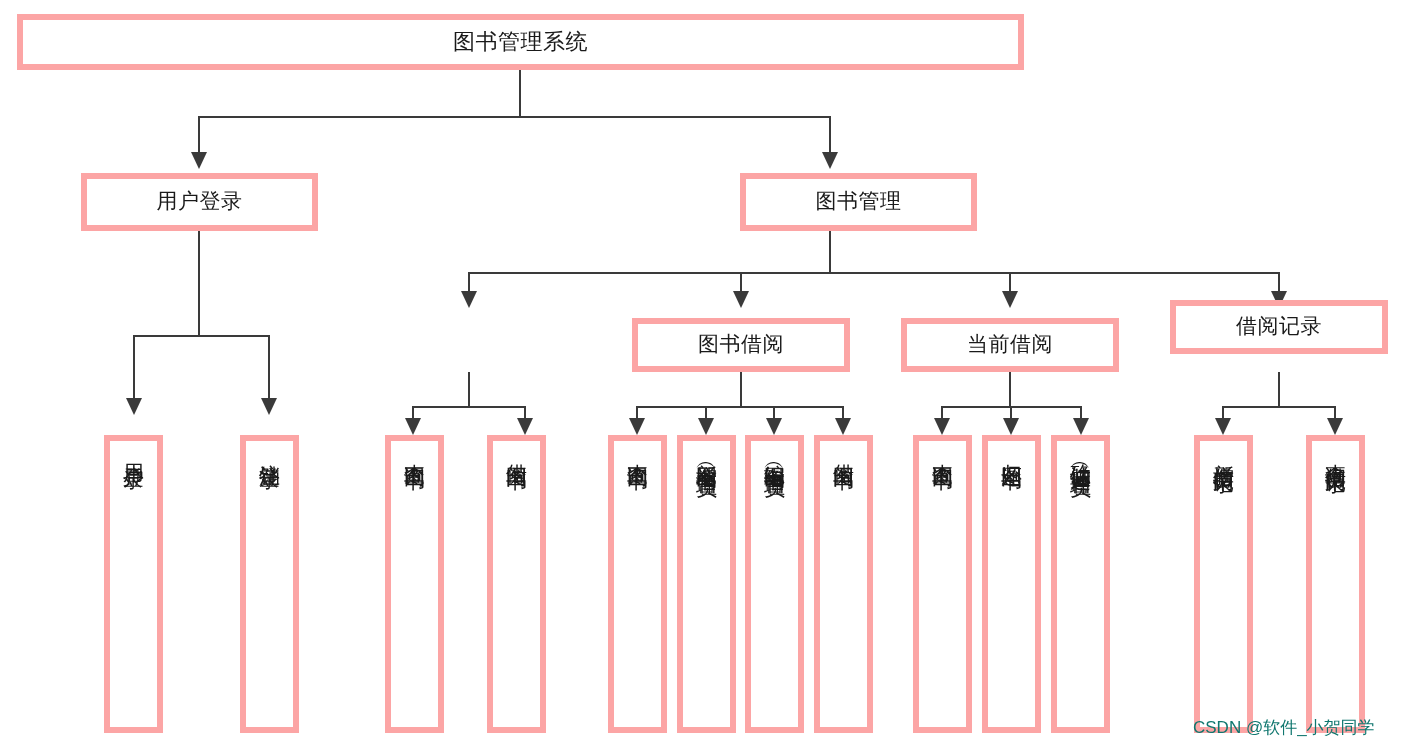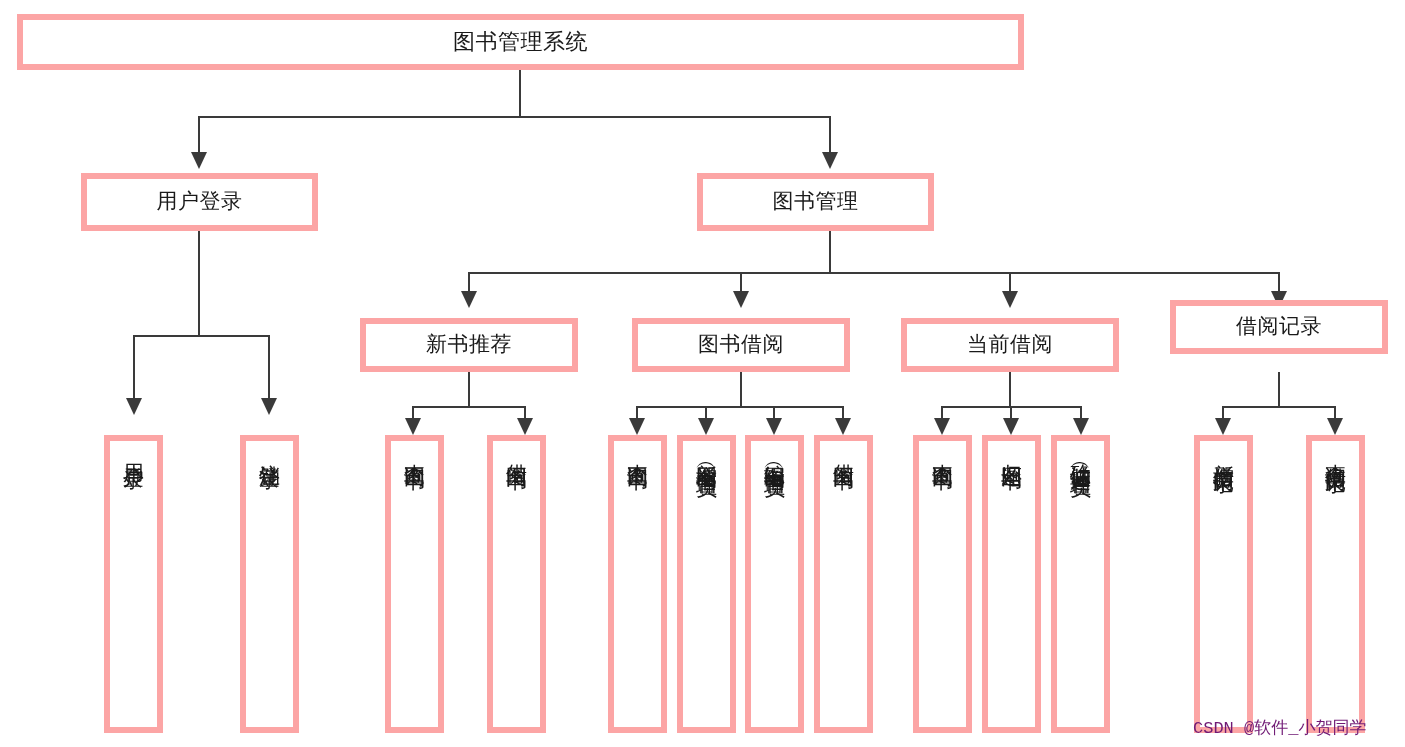--- a/index.html
+++ b/index.html
@@ -62,24 +62,24 @@
   .arrow {
     position: absolute;
     width: 0;
     height: 0;
     border-left: 8px solid transparent;
     border-right: 8px solid transparent;
     border-top: 17px solid #3a3a3a;
   }
   .watermark {
     position: absolute;
-    color: #701a75;
+    color: #0f766e;
     font-size: 17px;
     white-space: nowrap;
-    font-family: Liberation Mono, monospace;
+    font-family: Liberation Sans, sans-serif;
   }
 </style>
 </head>
 <body>
 
 <div id="canvas">
 
   <div class="node root horiz" style="left:17px; top:14px; width:1007px; height:56px;">
     <span class="label">图书管理系统</span>
   </div>
@@ -91,21 +91,21 @@
   <div class="edge v" style="left:198px; top:116px; width:2px; height:40px;"></div>
   <div class="arrow" style="left:191px; top:152px;"></div>
 
   <div class="edge v" style="left:829px; top:116px; width:2px; height:40px;"></div>
   <div class="arrow" style="left:822px; top:152px;"></div>
 
   <div class="node horiz" style="left:81px; top:173px; width:237px; height:58px;">
     <span class="label">用户登录</span>
   </div>
 
-  <div class="node horiz" style="left:697px; top:173px; width:237px; height:58px;">
+  <div class="node horiz" style="left:740px; top:173px; width:237px; height:58px;">
     <span class="label">图书管理</span>
   </div>
 
   <div class="edge v" style="left:198px; top:231px; width:2px; height:104px;"></div>
   <div class="edge h" style="left:133px; top:335px; width:135px; height:2px;"></div>
   <div class="edge v" style="left:133px; top:335px; width:2px; height:66px;"></div>
   <div class="arrow" style="left:126px; top:398px;"></div>
   <div class="edge v" style="left:268px; top:335px; width:2px; height:66px;"></div>
   <div class="arrow" style="left:261px; top:398px;"></div>
 
@@ -113,23 +113,20 @@
   <div class="edge h" style="left:468px; top:272px; width:812px; height:2px;"></div>
   <div class="edge v" style="left:468px; top:272px; width:2px; height:22px;"></div>
   <div class="arrow" style="left:461px; top:291px;"></div>
   <div class="edge v" style="left:740px; top:272px; width:2px; height:22px;"></div>
   <div class="arrow" style="left:733px; top:291px;"></div>
   <div class="edge v" style="left:1009px; top:272px; width:2px; height:22px;"></div>
   <div class="arrow" style="left:1002px; top:291px;"></div>
   <div class="edge v" style="left:1278px; top:272px; width:2px; height:22px;"></div>
   <div class="arrow" style="left:1271px; top:291px;"></div>
 
-  <div class="node horiz" style="left:360px; top:318px; width:218px; height:54px;">
-    <span class="label">新书推荐</span>
-  </div>
   <div class="node horiz" style="left:901px; top:318px; width:218px; height:54px;">
     <span class="label">当前借阅</span>
   </div>
   <div class="node horiz" style="left:632px; top:318px; width:218px; height:54px;">
     <span class="label">图书借阅</span>
   </div>
   <div class="node horiz" style="left:1170px; top:300px; width:218px; height:54px;">
     <span class="label">借阅记录</span>
   </div>
 

